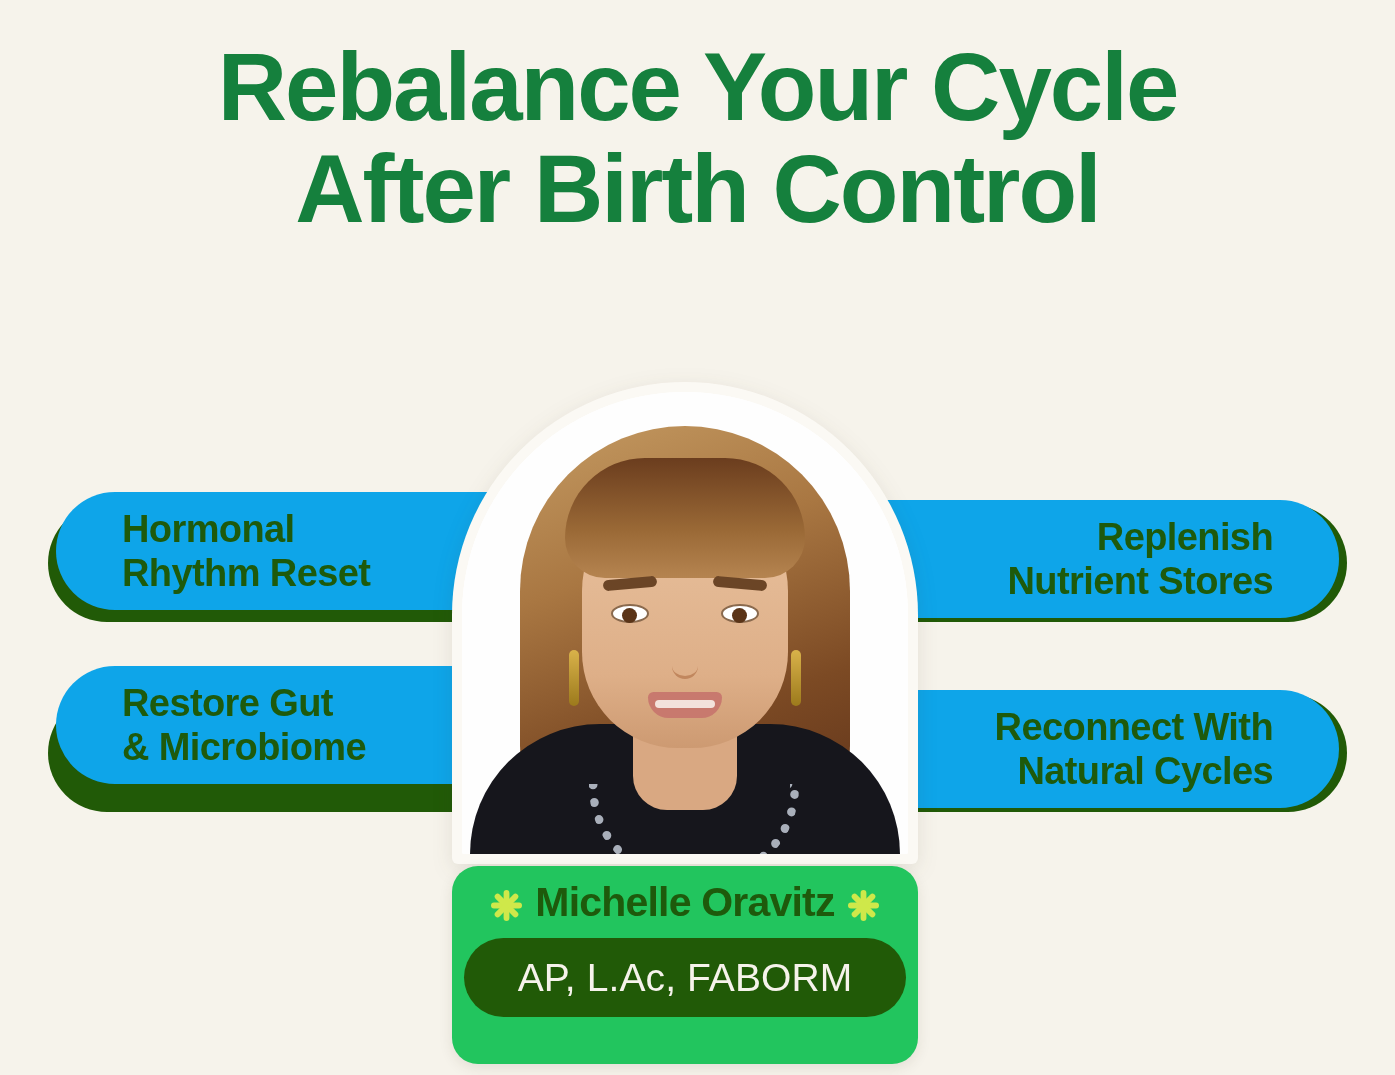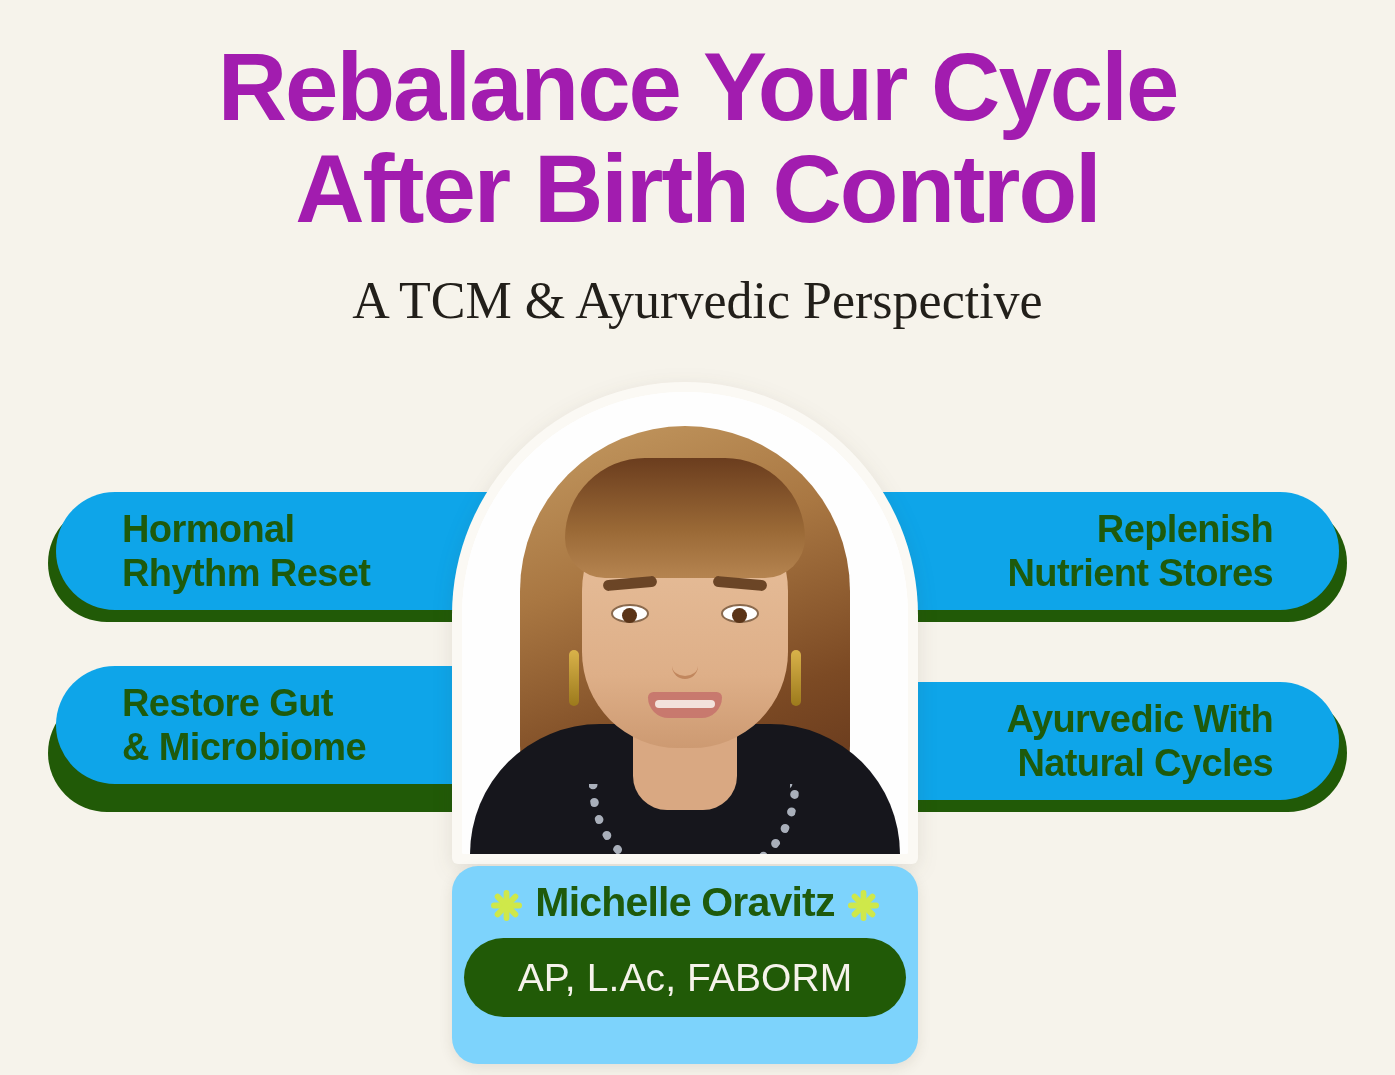--- a/index.html
+++ b/index.html
@@ -29,21 +29,21 @@
     left: 0;
     width: 1395px;
     text-align: center;
   }
   .title {
     font-family: "Liberation Sans", sans-serif;
     font-weight: bold;
     font-size: 96px;
     line-height: 1.06;
     letter-spacing: -2.0px;
-    color: #a21caf;
+    color: #15803d;
     margin: 0;
     white-space: nowrap;
   }
   .title .line2 { display: block; }
 
   .subtitle {
     position: absolute;
     top: 272px;
     left: 0;
     width: 1395px;
@@ -94,20 +94,21 @@
     width: 612px;
   }
 
   
   .pill-right {
     right: 56px;
     width: 612px;
     padding-right: 66px;
     justify-content: flex-end;
     text-align: right;
+    margin-top: 8px;
   }
   .pill-shadow-right {
     right: 48px;
     width: 612px;
   }
 
   #pill-1, #pill-shadow-1 { top: 492px; }
   #pill-shadow-1 { top: 504px; }
   #pill-2, #pill-shadow-2 { top: 492px; }
   #pill-shadow-2 { top: 504px; }
@@ -279,21 +280,21 @@
     border-radius: 0 0 96px 96px;
   }
 
   
   .name-card {
     position: absolute;
     left: 452px;
     top: 866px;
     width: 466px;
     height: 198px;
-    background: #7dd3fc;
+    background: #22c55e;
     border-radius: 26px;
     z-index: 7;
     box-shadow: 0 4px 14px rgba(60,50,30,0.10);
     display: flex;
     flex-direction: column;
     align-items: center;
     justify-content: flex-start;
     padding-top: 16px;
     box-sizing: border-box;
   }
@@ -330,41 +331,40 @@
 <body>
 
 <div class="stage">
 
   <div class="title-block">
     <h1 class="title">
       <span>Rebalance Your Cycle</span>
       <span class="line2">After Birth Control</span>
     </h1>
   </div>
-  <div class="subtitle">A TCM &amp; Ayurvedic Perspective</div>
 
   <div class="pill-shadow pill-shadow-left" id="pill-shadow-1"></div>
   <div class="pill-shadow pill-shadow-right" id="pill-shadow-2"></div>
   <div class="pill-shadow pill-shadow-left" id="pill-shadow-3"></div>
   <div class="pill-shadow pill-shadow-right" id="pill-shadow-4"></div>
 
   <div class="pill pill-left" id="pill-1">
     <span class="pill-text">Hormonal
 Rhythm Reset</span>
   </div>
   <div class="pill pill-right" id="pill-2">
     <span class="pill-text">Replenish
 Nutrient Stores</span>
   </div>
   <div class="pill pill-left" id="pill-3">
     <span class="pill-text">Restore Gut
 &amp; Microbiome</span>
   </div>
   <div class="pill pill-right" id="pill-4">
-    <span class="pill-text">Ayurvedic With
+    <span class="pill-text">Reconnect With
 Natural Cycles</span>
   </div>
 
   <div class="portrait-wrap">
     <div class="portrait">
       <div class="ph-bg"></div>
       <div class="ph-hair-back"></div>
       <div class="ph-shoulders"></div>
       <div class="ph-neck"></div>
       <div class="ph-face"></div>

